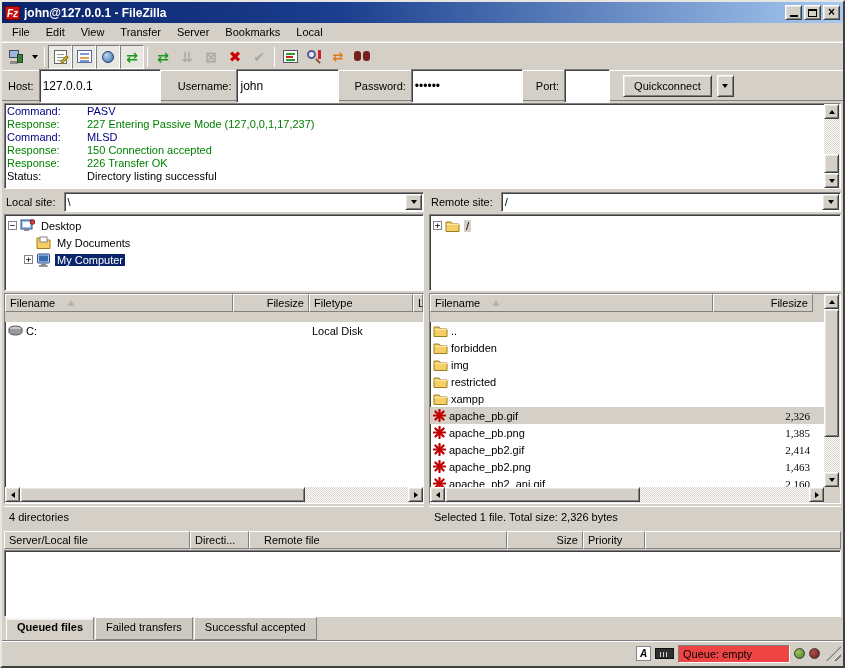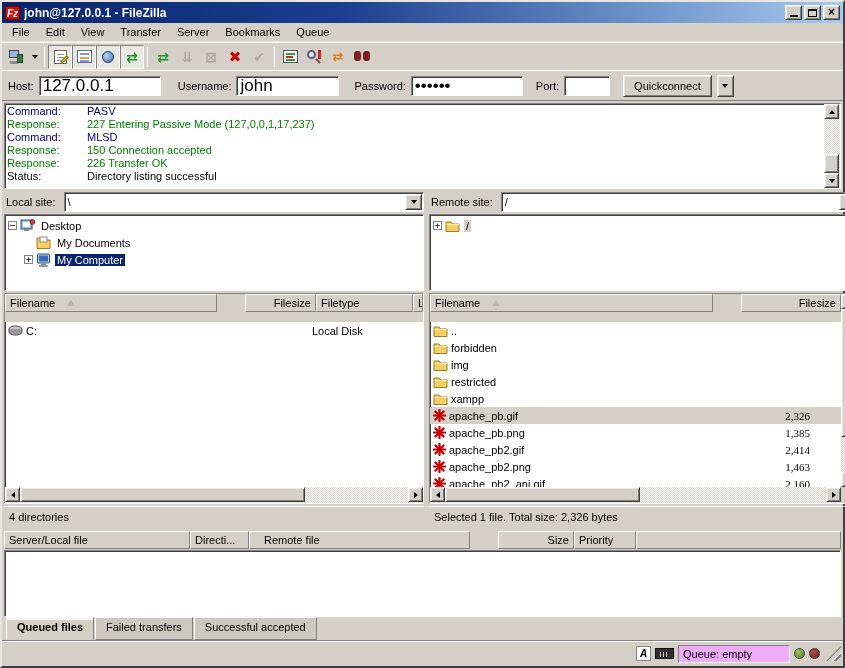--- a/index.html
+++ b/index.html
@@ -54,21 +54,21 @@
   .server-icon .base { width:8px; height:3px; background:#8a8a8a; position:absolute; left:1px; bottom:0; }
   .server-icon .drv { width:6px; height:9px; background:#3a7a3a; border:1px solid #1f4a1f; position:absolute; right:0; bottom:1px; }
   .note-icon { width:13px; height:14px; background:#fff; border:1px solid #666; position:relative; }
   .note-icon i { position:absolute; left:2px; right:2px; height:1px; background:#999; }
   .note-icon .pen { position:absolute; width:9px; height:3px; background:#e8c23a; border:1px solid #8a741a; transform:rotate(-45deg); right:-3px; bottom:2px; }
   .globe { width:12px; height:12px; border-radius:50%; background:radial-gradient(circle at 35% 35%, #bcd8f0, #3a6ab0); border:1px solid #1f3a70; }
 
   
   .quickbar { height:31px; display:flex; align-items:center; gap:5px; padding:0 6px; flex:0 0 auto; border-top:1px solid #fff; border-bottom:1px solid #808080; }
   .qc-label { white-space:nowrap; }
-  .qc-input { height:20px; font-family:"Liberation Sans",sans-serif; font-size:17px; padding:2px 3px; background:#fff; border:1px solid; border-color:#808080 #fff #fff #808080; box-shadow:inset 1px 1px 0 #404040; outline:none; }
+  .qc-input { height:34px; font-family:"Liberation Sans",sans-serif; font-size:12px; padding:2px 3px; background:#fff; border:1px solid; border-color:#808080 #fff #fff #808080; box-shadow:inset 1px 1px 0 #404040; outline:none; }
   .qc-btn { height:22px; padding:2px 10px; font-size:11px; font-family:"Liberation Sans",sans-serif; }
   .qc-drop { width:17px; height:22px; display:flex; align-items:center; justify-content:center; }
 
   
   .log-wrap { height:86px; margin:2px; flex:0 0 auto; display:flex; background:#fff; border:1px solid; border-color:#808080 #fff #fff #808080; box-shadow:inset 1px 1px 0 #404040; }
   .log-body { flex:1; overflow:hidden; padding:1px 2px; }
   .log-line { display:flex; height:13px; line-height:13px; white-space:nowrap; }
   .log-label { width:80px; flex:0 0 auto; }
 
   
@@ -102,21 +102,21 @@
   .tree-icon { margin-right:4px; display:inline-flex; }
   .tree-label { padding:0 2px; white-space:nowrap; }
   .tree-label.sel-active { background:#0a246a; color:#fff; }
   .tree-label.sel-inactive { background:#d4d0c8; color:#000; }
 
   .list-panel { height:211px; margin-top:2px; background:#fff; border:1px solid; border-color:#808080 #fff #fff #808080; box-shadow:inset 1px 1px 0 #404040; display:flex; flex-direction:column; overflow:hidden; flex:0 0 auto; }
   .list-main { flex:1; display:flex; overflow:hidden; }
   .list-content { flex:1; display:flex; flex-direction:column; overflow:hidden; }
   .list-header { height:28px; display:flex; flex:0 0 auto; background:#d4d0c8; }
   .hcell { height:18px; padding:2px 4px; border:1px solid; border-color:#fff #808080 #808080 #fff; background:#d4d0c8; white-space:nowrap; overflow:hidden; display:flex; align-items:center; }
-  .hcell.right { justify-content:flex-end;margin-left:28px; }
+  .hcell.right { justify-content:flex-end; }
   .sort-asc { width:0; height:0; border-left:4px solid transparent; border-right:4px solid transparent; border-bottom:6px solid #b8b4ac; margin-left:12px; }
   .list-rows { flex:1; overflow:hidden; }
   .list-row { height:17px; display:flex; align-items:center; white-space:nowrap; }
   .list-row.selected { background:#d4d0c8; }
   .cell { overflow:hidden; padding:0 3px; display:flex; align-items:center; gap:3px; }
   .cell.right { justify-content:flex-end;font-family:Liberation Serif, serif; }
   .corner { width:16px; height:16px; background:#d4d0c8; flex:0 0 auto; }
   .list-bottom { display:flex; flex:0 0 auto; }
 
   .pane-status { height:21px; margin-top:2px; display:flex; align-items:center; padding-left:5px; flex:0 0 auto; border-top:1px solid #fff; }
@@ -129,32 +129,32 @@
   
   .tabs-row { height:23px; display:flex; align-items:flex-end; padding:0 4px; flex:0 0 auto; gap:1px; }
   .tab { padding:3px 10px 18px 10px; border:1px solid; border-color:#fff #808080 #d4d0c8 #fff; background:#d4d0c8;text-align:right; }
   .tab.active { font-weight:bold; height:20px; box-shadow:inset 0 2px 0 #f5f3ef; }
   .tab.inactive { height:17px; background:#cdc9c1; border-bottom-color:#808080; }
 
   
   .statusbar { height:26px; display:flex; align-items:center; padding:2px 2px 2px 6px; gap:4px; flex:0 0 auto; border-top:1px solid #808080; box-shadow:inset 0 1px 0 #fff; }
   .ascii-badge { width:15px; height:15px; background:#fff; border:1px solid #888; font-size:10px; font-weight:bold; font-style:italic; text-align:center; line-height:13px; }
   .dark-badge { width:19px; height:11px; background:#2f2f2f; border:1px solid #111; background-image:linear-gradient(90deg,transparent 2px,#cfcfcf 2px,#cfcfcf 3px,transparent 3px,transparent 5px,#cfcfcf 5px,#cfcfcf 6px,transparent 6px,transparent 8px,#cfcfcf 8px,#cfcfcf 9px,transparent 9px); background-size:12px 5px; background-position:2px 3px; background-repeat:no-repeat; }
-  .queue-box { width:112px; height:18px; background:#f0abfc; border:1px solid; border-color:#808080 #fff #fff #808080; display:flex; align-items:center; padding-left:4px; }
+  .queue-box { width:112px; height:18px; background:#ef4444; border:1px solid; border-color:#808080 #fff #fff #808080; display:flex; align-items:center; padding-left:4px; }
   .led { width:11px; height:11px; border-radius:50%; border:1px solid #3a3a3a; }
   .led.green { background:radial-gradient(circle at 35% 35%, #9ec45a, #4d7a23); }
   .led.red { background:radial-gradient(circle at 35% 35%, #b05050, #6f1a1a); }
   .grip { width:15px; height:15px; margin-left:2px; background:
      repeating-linear-gradient(135deg, transparent 0 3px, #fff 3px 4px, #808080 4px 6px);
      clip-path:polygon(100% 0,100% 100%,0 100%); }
 
   
   .lc0{width:228px;} .lc1{width:76px;} .lc2{width:104px;} .lc3{width:30px;flex:1;}
   .rc0{width:283px;} .rc1{width:100px;} .rcfill{flex:1;}
-  .qc0{width:186px;} .qc1{width:59px;} .qc2{width:221px;padding-left:14px;} .qc3{width:76px;} .qc4{width:62px;} .qc5{width:145px;} .qc6{flex:1;}
+  .qc0{width:186px;} .qc1{width:59px;} .qc2{width:258px;padding-left:14px;} .qc3{width:76px;} .qc4{width:62px;} .qc5{width:145px;} .qc6{flex:1;}
 </style>
 </head>
 <body>
 
 <div class="fz-window">
 
   <div class="titlebar">
     <div class="app-icon">Fz</div>
     <div class="title-text">john@127.0.0.1 - FileZilla</div>
     <div class="tbtn raised">
@@ -168,21 +168,21 @@
       </div>
   </div>
 
   <div class="menubar">
       <span class="menu-item">File</span>
       <span class="menu-item">Edit</span>
       <span class="menu-item">View</span>
       <span class="menu-item">Transfer</span>
       <span class="menu-item">Server</span>
       <span class="menu-item">Bookmarks</span>
-      <span class="menu-item">Queue</span>
+      <span class="menu-item">Local</span>
     </div>
 
   <div class="toolbar">
     <div class="tb-btn">
       <span class="server-icon">
           <span class="scr"></span>
           <span class="base"></span>
           <span class="drv"></span>
         </span>
     </div>

